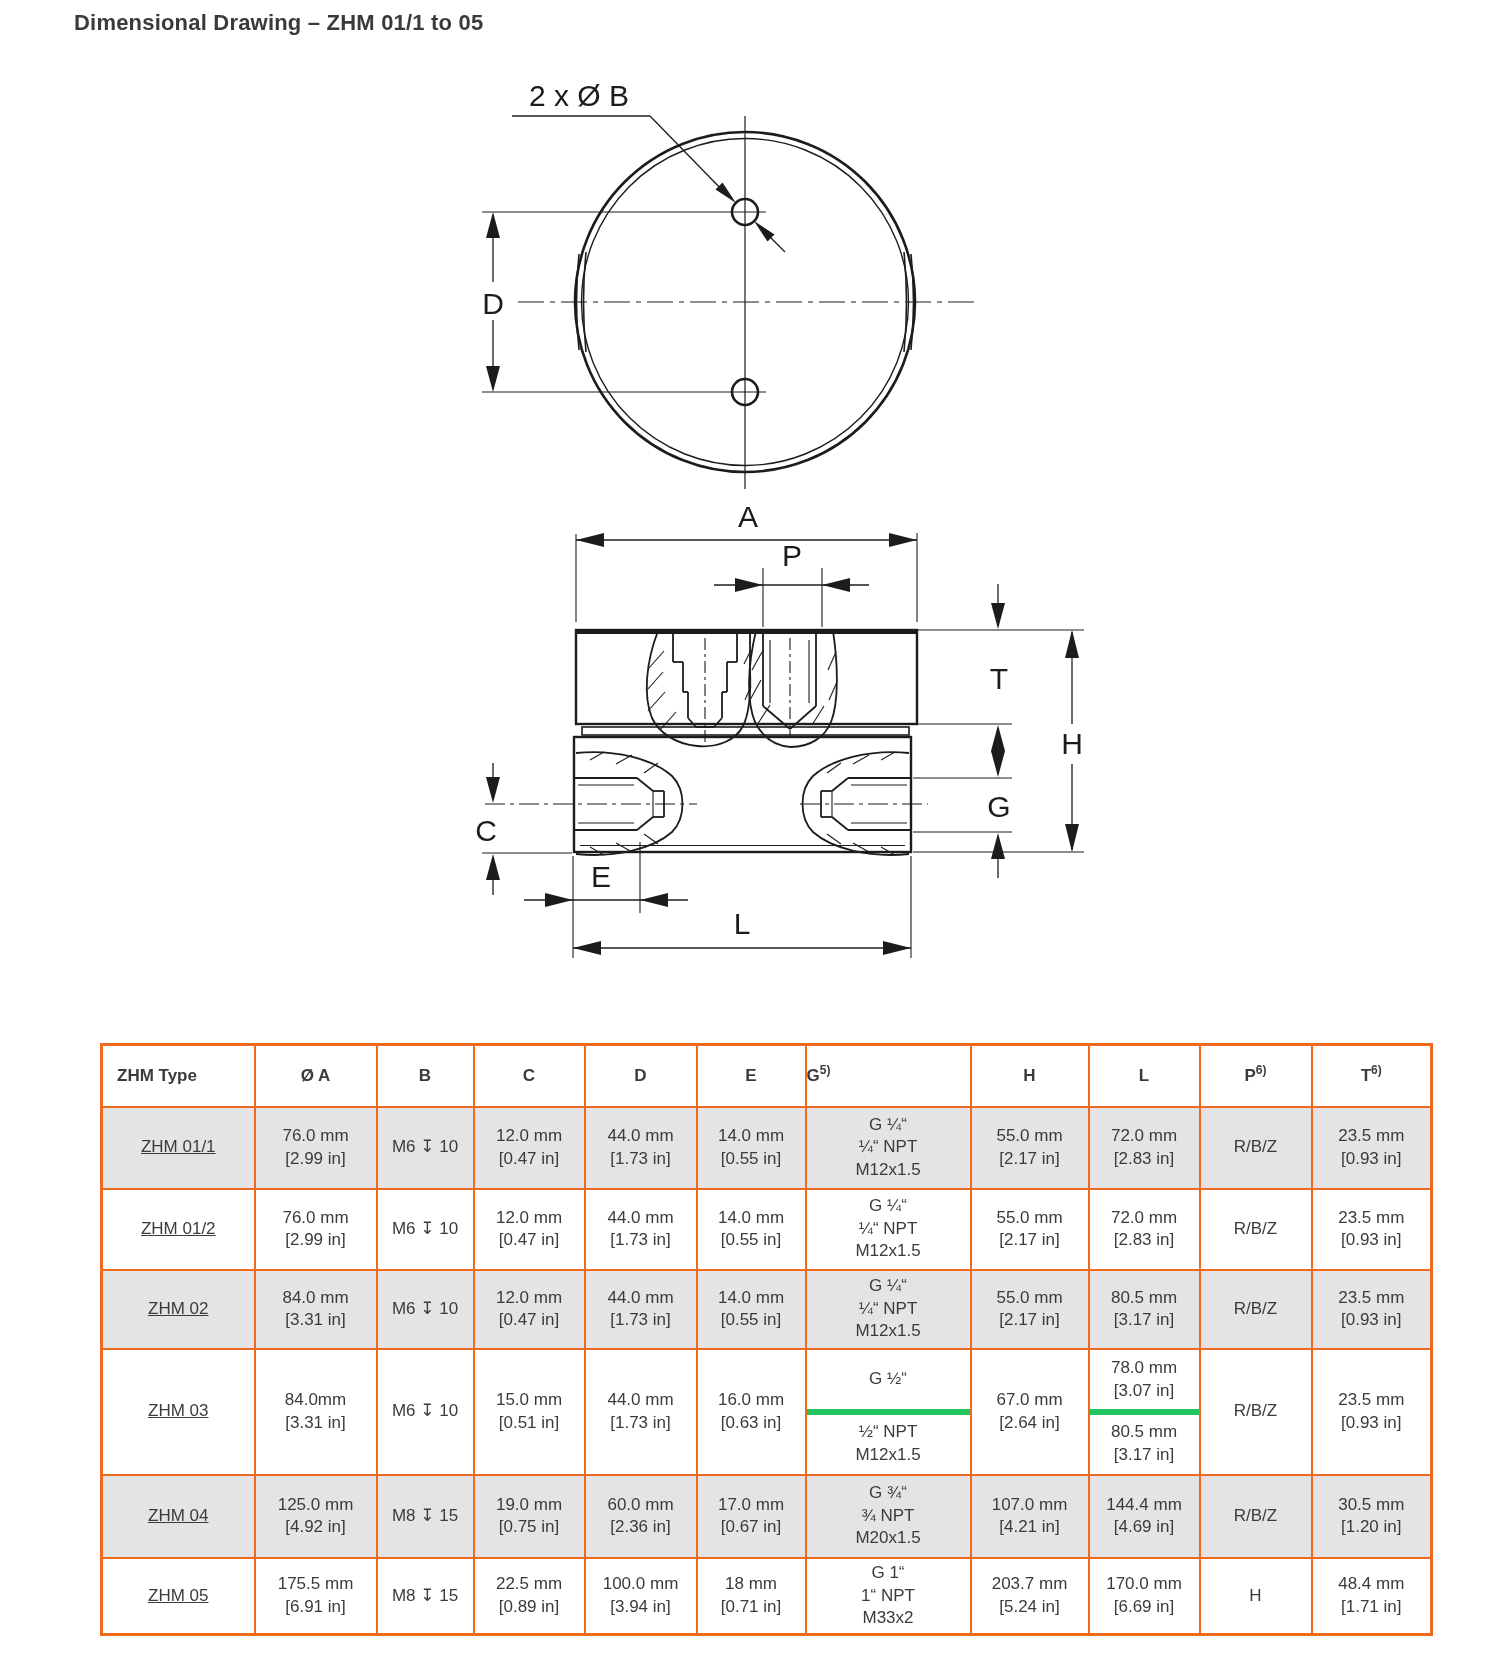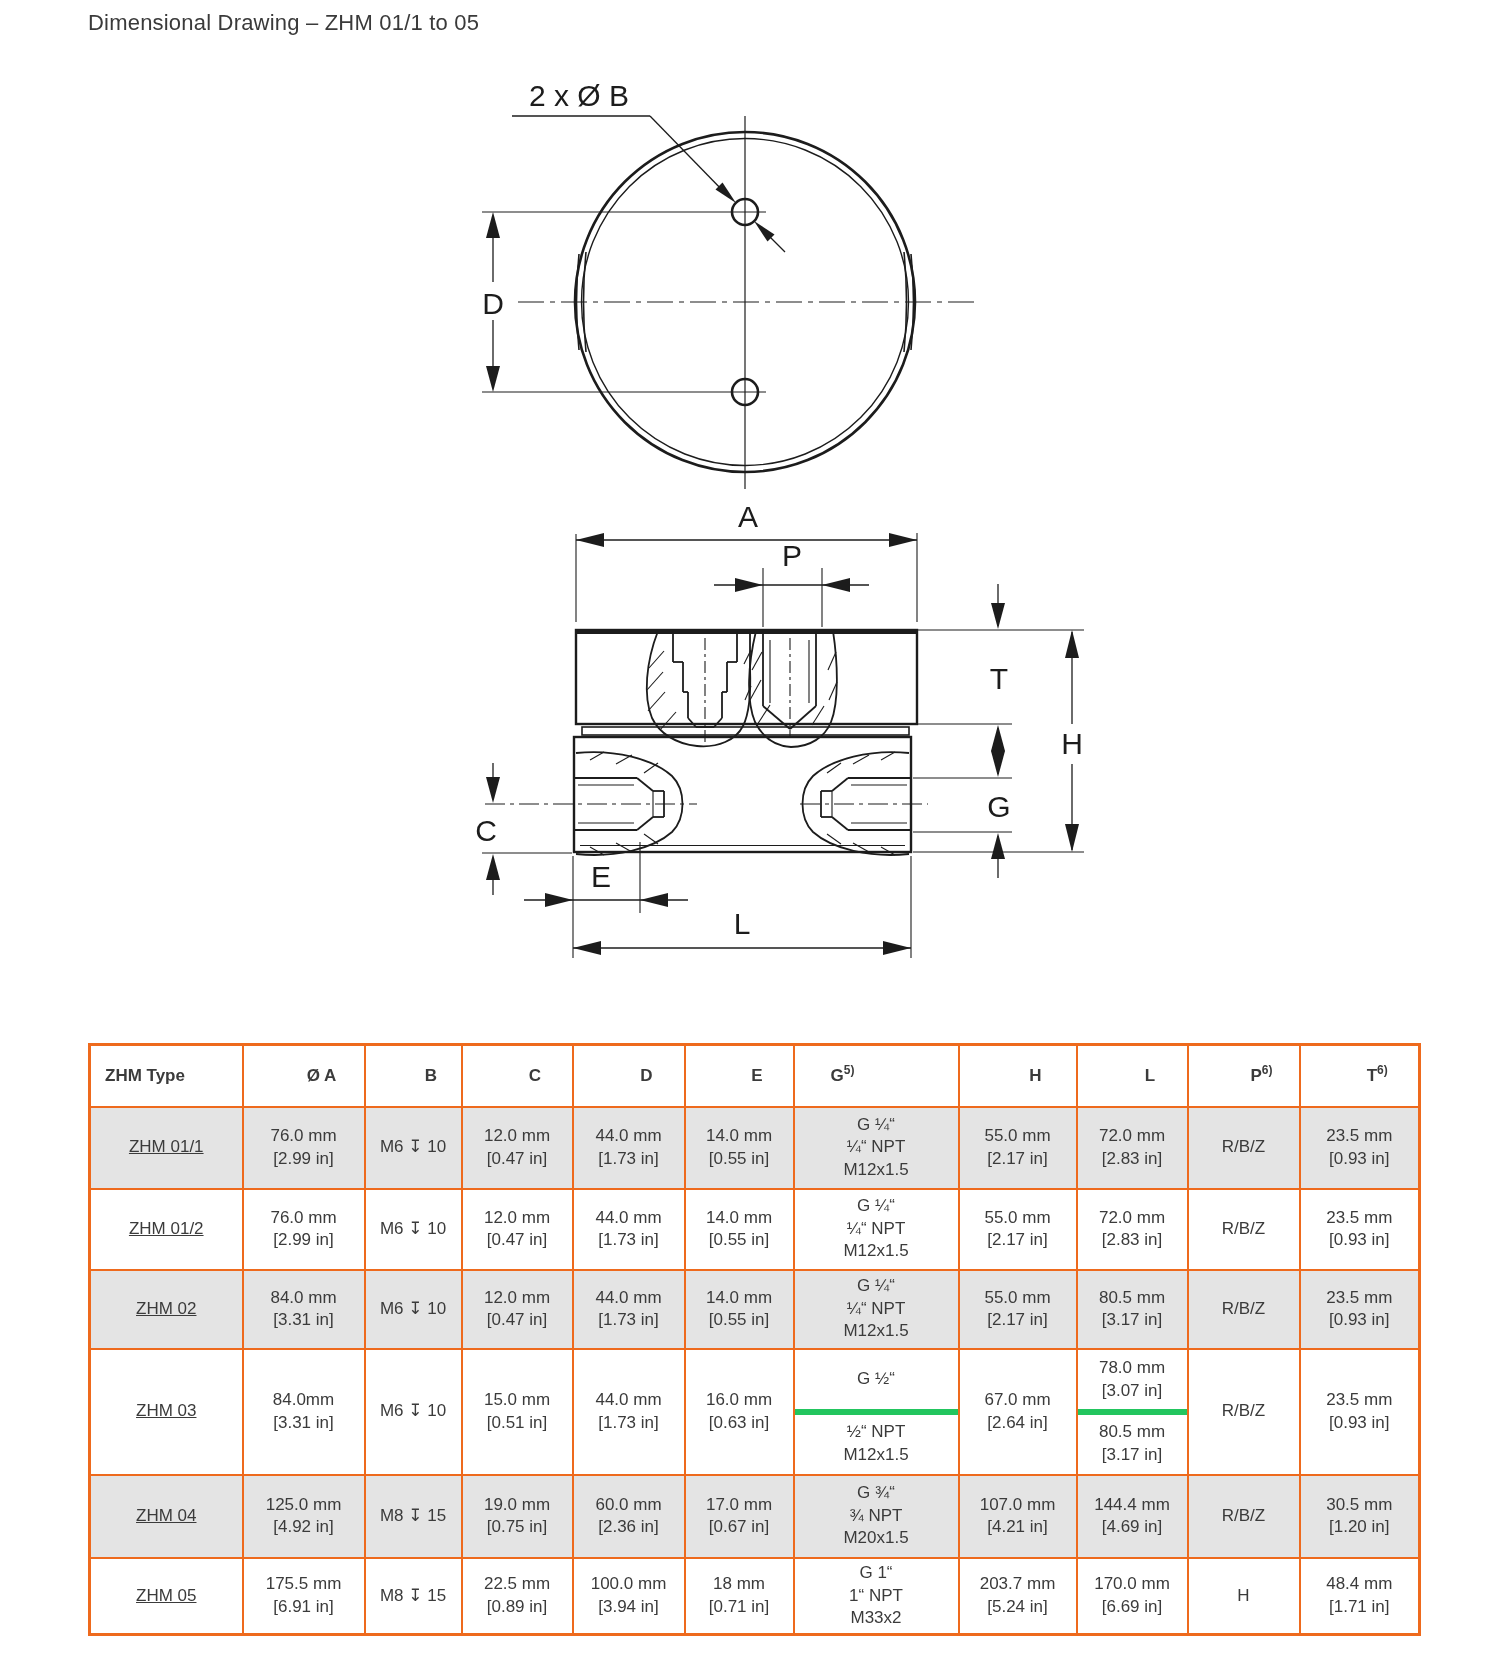--- a/index.html
+++ b/index.html
@@ -1,29 +1,29 @@
 <!DOCTYPE html>
 <html><head>
 <meta charset="utf-8">
 <style>
   html,body{margin:0;padding:0;background:#ffffff;}
   .page{position:relative;width:1500px;height:1654px;background:#ffffff;overflow:hidden;
         font-family:"Liberation Sans", sans-serif;color:#3b3b3b;}
-  .title{position:absolute;left:88px;top:10px;font-size:22px;font-weight:normal;color:#3a3a3a;
+  .title{position:absolute;left:74px;top:10px;font-size:22px;font-weight:bold;color:#3a3a3a;
          letter-spacing:.2px;}
   svg text{font-family:"Liberation Sans", sans-serif;fill:#1c1c1c;}
   .drawing{position:absolute;left:0;top:0;}
 
   .table-wrap{position:absolute;left:88px;top:1043px;}
   table.dims{border-collapse:collapse;table-layout:fixed;width:1330px;
-             border:3px solid #ee6a1d;}
+             border:3px solid #ee6a1d;margin-left:12px;}
   table.dims th,table.dims td{border:2px solid #ee6a1d;padding:0;text-align:center;
              font-size:17px;line-height:1.32;color:#3b3b3b;vertical-align:middle;
              overflow:hidden;}
-  table.dims th{font-weight:bold;background:#ffffff;padding-left:36px;}
+  table.dims th{font-weight:bold;background:#ffffff;}
   table.dims th sup, .hdr-sup{font-size:12px;font-weight:bold;vertical-align:super;line-height:0;}
   tr.shaded td{background:#e4e4e4;}
   td.type-cell{text-align:left;padding-left:14px;text-decoration:underline;}
   td.split-cell{padding:0;}
   td.split-cell .wrap{display:flex;flex-direction:column;height:122px;}
   td.split-cell .sub{flex:1;display:flex;flex-direction:column;justify-content:center;}
   td.split-cell .sub.sub-bottom{border-top:6px solid #22c55e;}
 </style>
 </head>
 <body>

